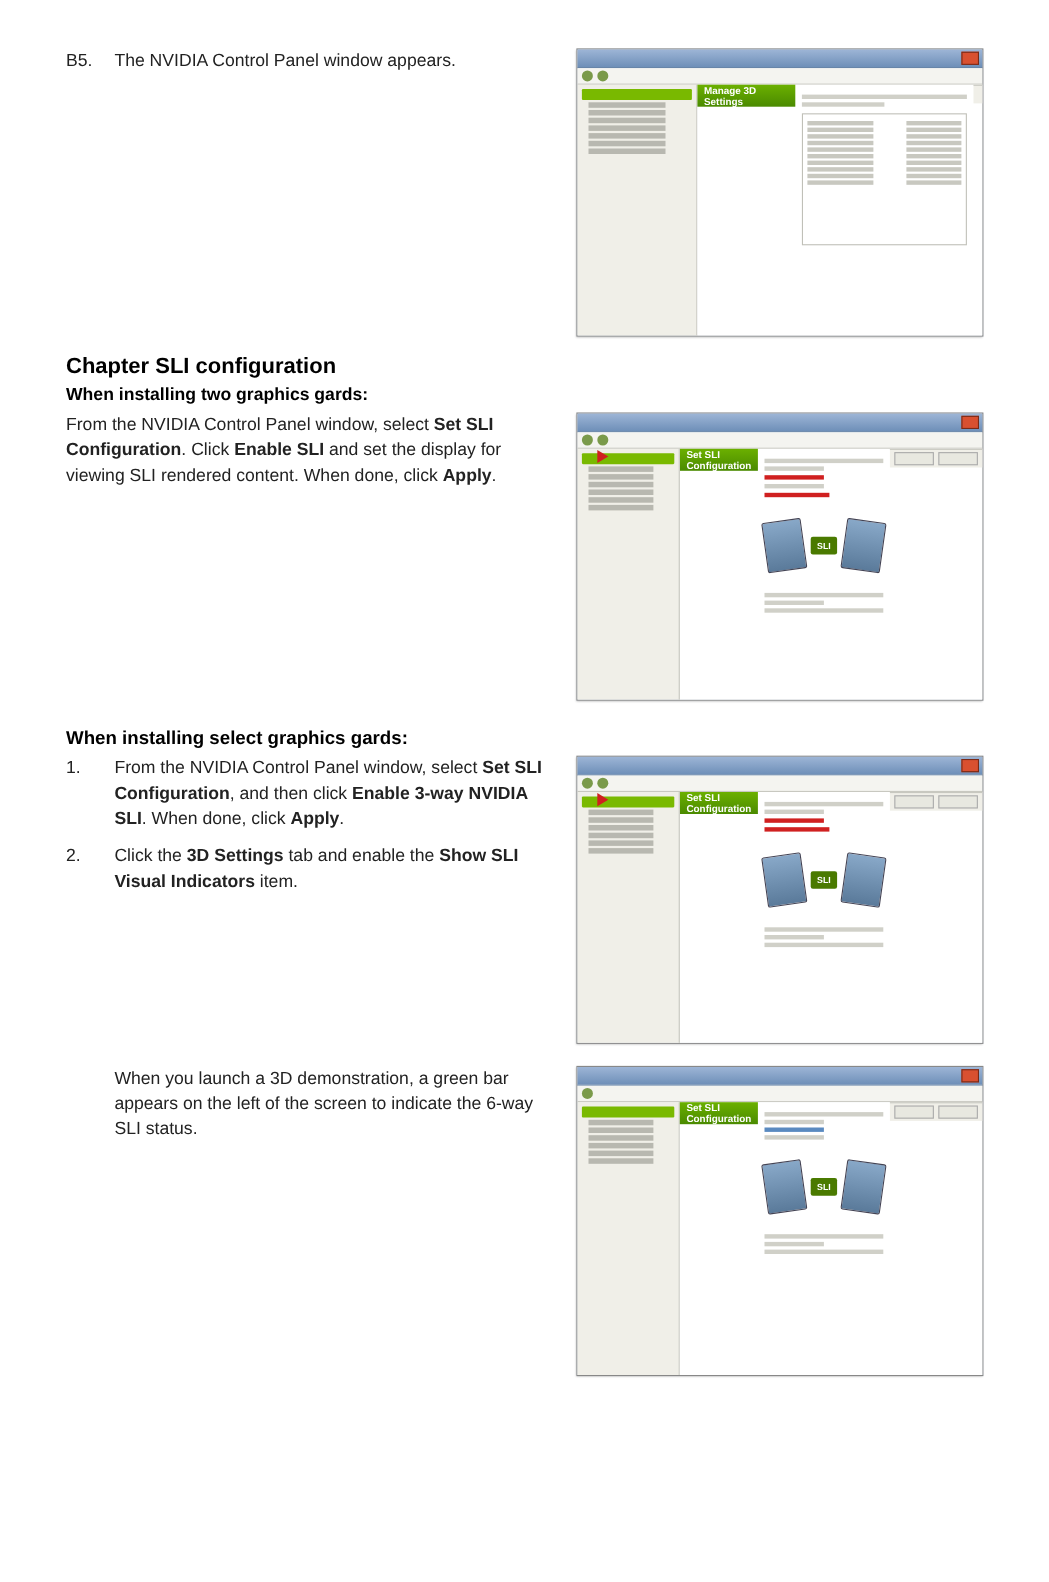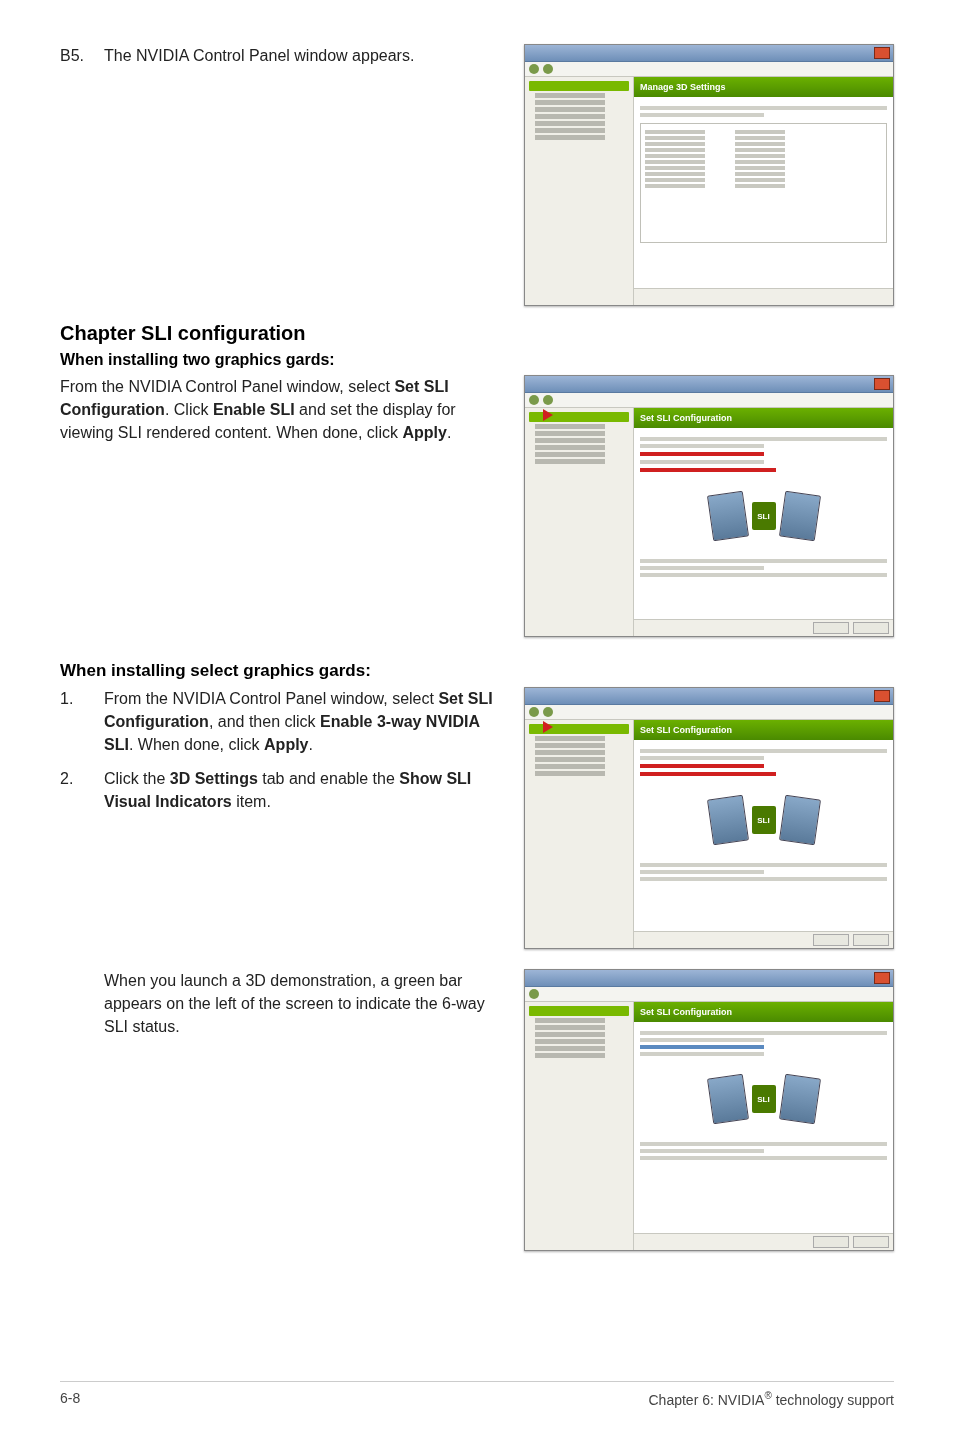--- a/index.html
+++ b/index.html
@@ -19,36 +19,36 @@
 .npc { border:1px solid #888; background:#e8eef6; height:260px; display:flex; flex-direction:column; font-size:7px; color:#333; box-shadow:0 1px 2px rgba(0,0,0,.3); }
 .npc.tall { height:280px; }
 .npc-title { background:linear-gradient(#9db5d6,#6e8fb8); height:16px; border-bottom:1px solid #5a7aa0; display:flex; align-items:center; justify-content:flex-end; padding:0 3px; }
 .npc-title .cls { width:14px; height:10px; background:#d95030; border:1px solid #7a2a18; }
 .npc-bar { background:#f4f4f0; height:14px; border-bottom:1px solid #c8c8c0; display:flex; align-items:center; gap:4px; padding:0 4px; }
 .npc-bar .ico { width:10px; height:10px; border-radius:50%; background:#7a9a4a; }
 .npc-body { flex:1; display:flex; }
 .npc-side { width:100px; background:#f0efe8; border-right:1px solid #c8c8c0; padding:4px; }
 .npc-side .hi { background:#79b900; color:#fff; height:10px; margin-bottom:2px; border-radius:1px; }
 .npc-side .ln { height:5px; background:#b8b8b0; margin:2px 0 2px 6px; width:70%; }
-.npc-main { flex:1; background:#fff; display:flex; flex-direction:column; }
+.npc-main { flex:1; background:#fff; display:flex; flex-direction:row; }
 .npc-head { background:linear-gradient(#6bb000,#4a8a00); color:#fff; height:20px; display:flex; align-items:center; padding:0 6px; font-size:9px; font-weight:bold; }
 .npc-content { flex:1; padding:6px; position:relative; }
 .npc-content .tln { height:4px; background:#d0d0c8; margin:3px 0; }
 .npc-content .tln.s { width:50%; }
 .npc-content .box { border:1px solid #c0c0b8; height:110px; margin-top:6px; padding:4px; }
 .npc-content .box .r { display:flex; gap:30px; margin:2px 0; }
 .npc-content .box .r span { height:4px; background:#c8c8c0; display:block; }
 .npc-content .box .r .l { width:60px; }
 .npc-content .box .r .v { width:50px; }
 .npc-arrow { position:absolute; left:18px; top:1px; width:0; height:0; border-left:10px solid #d02020; border-top:6px solid transparent; border-bottom:6px solid transparent; }
 .npc-mid { display:flex; justify-content:center; align-items:center; height:80px; gap:6px; }
 .npc-mid .card { width:34px; height:44px; background:linear-gradient(#88a8c8,#5a7a9a); border:1px solid #445; border-radius:2px; position:relative; }
 .npc-mid .card.l { transform:rotate(-8deg); }
 .npc-mid .card.r { transform:rotate(8deg); }
-.npc-mid .sli { width:24px; height:28px; background:#4a7a00; color:#fff; font-size:8px; display:flex; align-items:center; justify-content:center; border-radius:2px; font-weight:bold; }
+.npc-mid .sli { width:24px; height:16px; background:#4a7a00; color:#fff; font-size:8px; display:flex; align-items:center; justify-content:center; border-radius:2px; font-weight:bold; }
 .npc-foot { background:#f0efe8; height:16px; border-top:1px solid #c8c8c0; display:flex; justify-content:flex-end; align-items:center; padding:0 4px; gap:4px; }
 .npc-foot .btn { width:34px; height:10px; background:#e8e8e0; border:1px solid #aaa; }
 </style>
 </head>
 <body>
 
 <div class="page">
 
   <div class="row">
     <div class="textcol">
@@ -294,20 +294,14 @@
             <div class="npc-foot">
                 <div class="btn"></div>
                 <div class="btn"></div>
               </div>
           </div>
         </div>
       </div>
     </div>
   </div>
 
-  <div class="footer">
-    <span>6-8</span>
-    <span>
-      <span>Chapter 6: NVIDIA</span><span class="sup">®</span><span> technology support</span>
-    </span>
-  </div>
 
 </div>
 
 </body></html>

